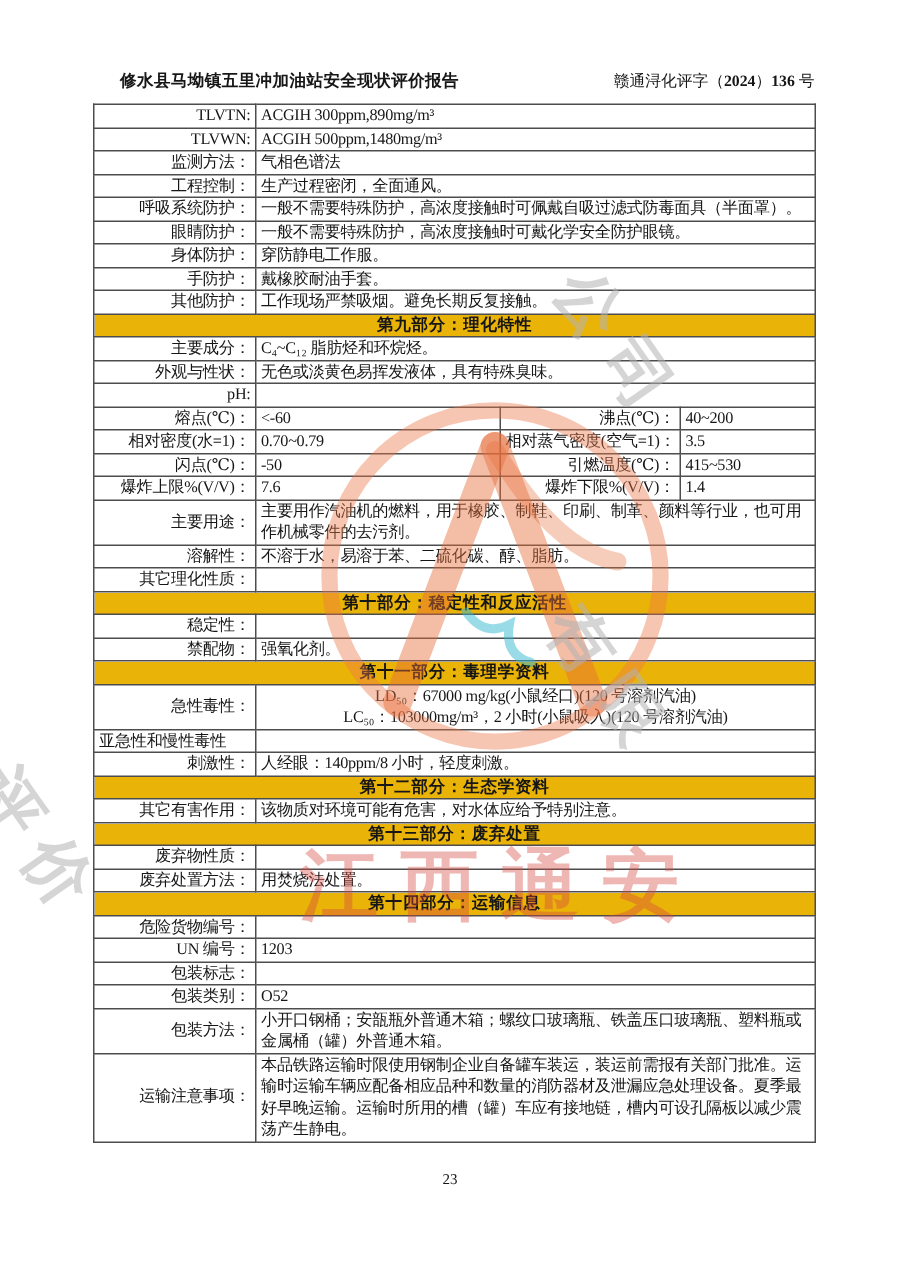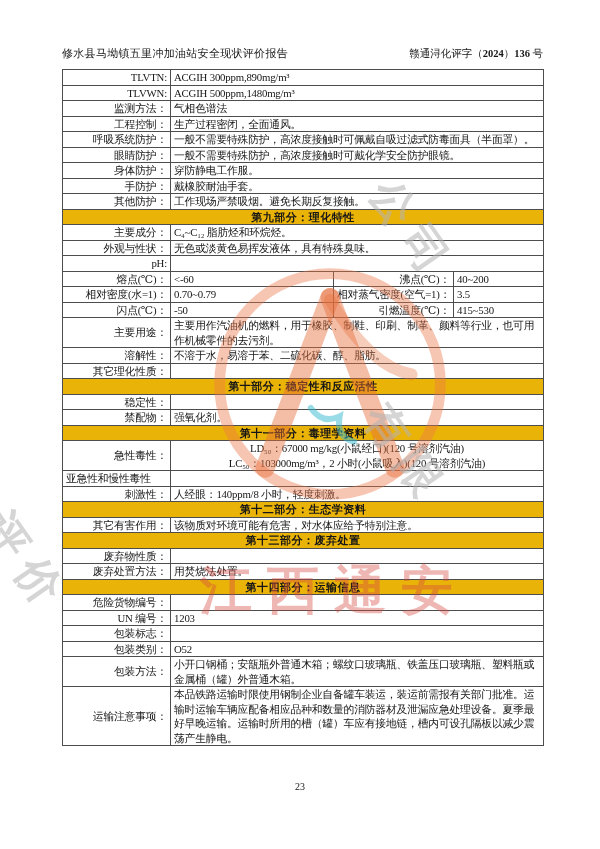--- a/index.html
+++ b/index.html
@@ -4,21 +4,21 @@
 <style>
   html,body{margin:0;padding:0;background:#888;}
   .page{
     width:600px;height:849px;position:relative;overflow:hidden;background:#fff;
     font-family:"Liberation Serif","DejaVu Serif",serif;color:#161616;
     margin:0 auto;
   }
   .content{position:absolute;left:62px;top:46px;width:481px;z-index:1;}
   .doc-header{display:flex;justify-content:space-between;align-items:baseline;
     font-size:11px;margin-bottom:8px;}
-  .doc-header .left{font-weight:normal;letter-spacing:.3px;}
+  .doc-header .left{font-weight:bold;letter-spacing:.3px;margin-left:18px;}
   .doc-header .right{font-size:10.5px;}
   .doc-header .right b{font-weight:bold;}
   table.msds{border-collapse:collapse;table-layout:fixed;width:481px;}
   table.msds td{
     border:1px solid #4d4d4d;
     font-size:10.8px;line-height:14.5px;
     padding:0 3px;vertical-align:middle;
     letter-spacing:-0.2px;
     overflow:hidden;word-break:break-all;
   }
@@ -132,20 +132,26 @@
             <td class="lbl">相对密度(水=1)：</td>
             <td class="val">0.70~0.79</td>
             <td class="lbl">相对蒸气密度(空气=1)：</td>
             <td class="val">3.5</td>
           </tr>
           <tr>
             <td class="lbl">闪点(℃)：</td>
             <td class="val">-50</td>
             <td class="lbl">引燃温度(℃)：</td>
             <td class="val">415~530</td>
+          </tr>
+          <tr>
+            <td class="lbl">爆炸上限%(V/V)：</td>
+            <td class="val">7.6</td>
+            <td class="lbl">爆炸下限%(V/V)：</td>
+            <td class="val">1.4</td>
           </tr>
           <tr>
             <td class="lbl">主要用途：</td>
             <td class="val" colspan="3">主要用作汽油机的燃料，用于橡胶、制鞋、印刷、制革、颜料等行业，也可用作机械零件的去污剂。</td>
           </tr>
           <tr>
             <td class="lbl">溶解性：</td>
             <td class="val" colspan="3">不溶于水，易溶于苯、二硫化碳、醇、脂肪。</td>
           </tr>
           <tr>

